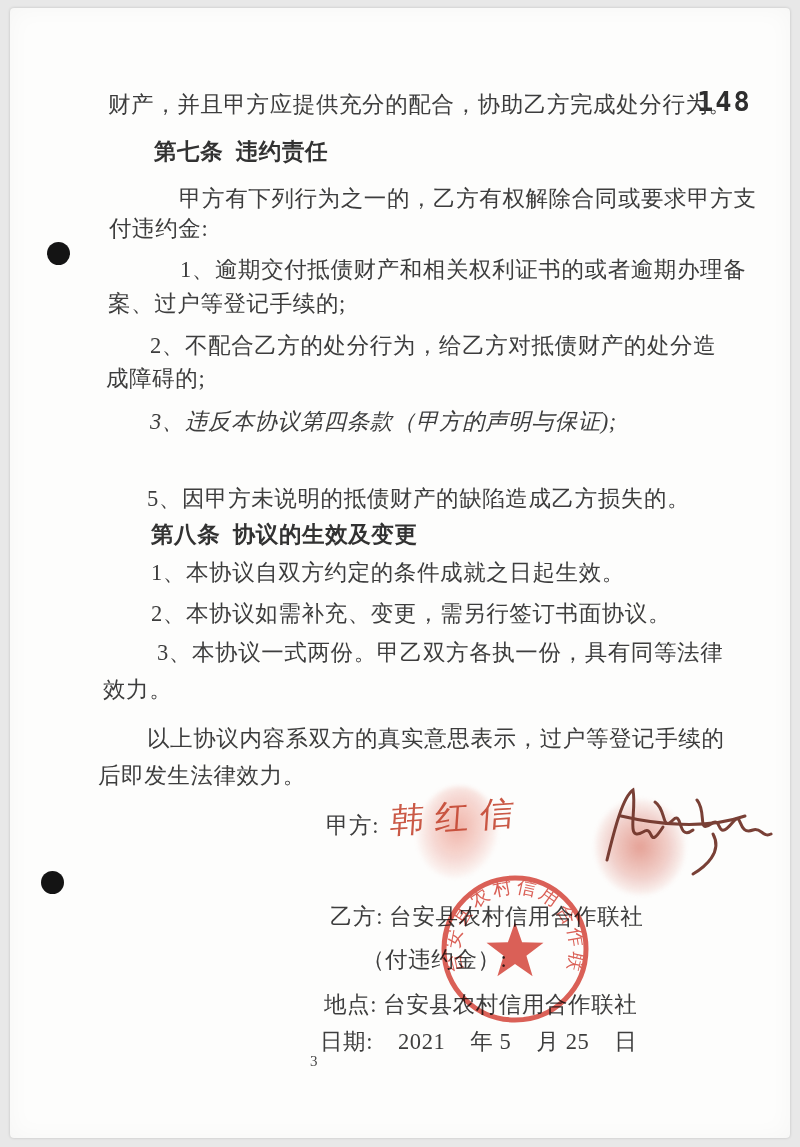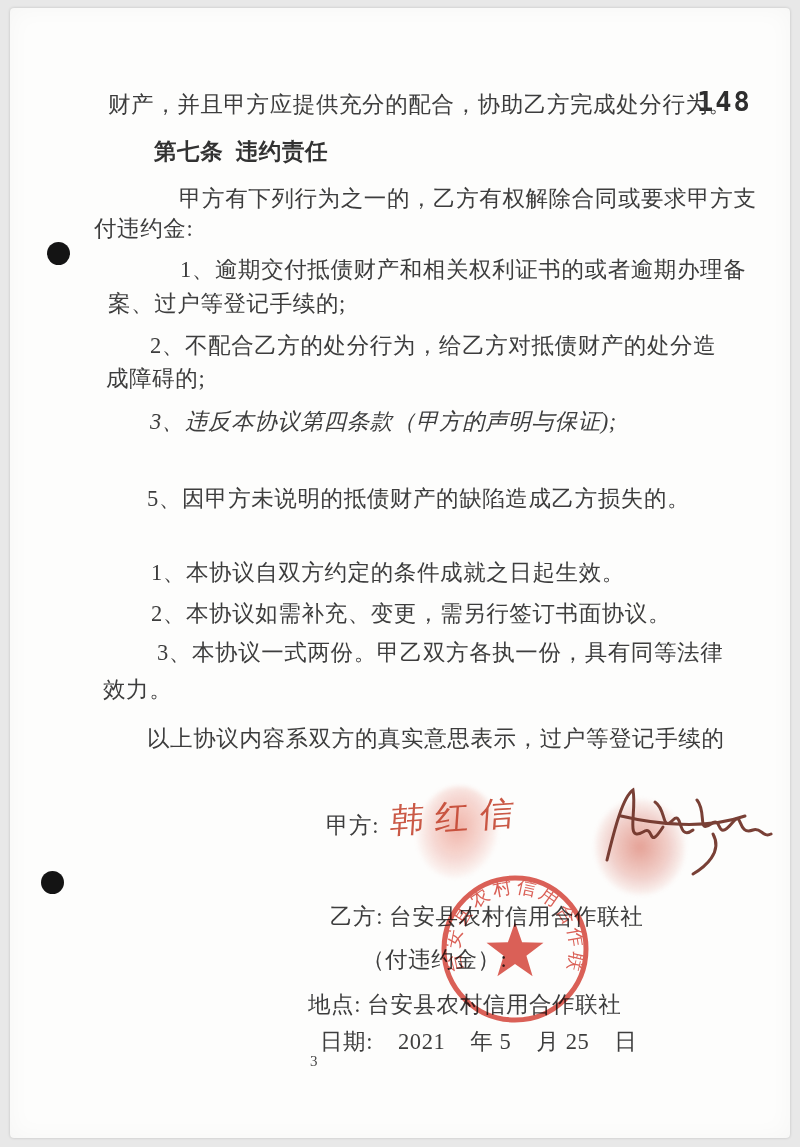--- a/index.html
+++ b/index.html
@@ -71,51 +71,53 @@
   <div class="paper"></div>
 
   <div class="hole hp1"></div>
   <div class="hole hp2"></div>
 
   <div class="stamp-num">148</div>
 
   <div class="tline bold" style="left:154px;top:138px;">第七条  违约责任</div>
   <div class="tline" style="left:108px;top:91px;">财产，并且甲方应提供充分的配合，协助乙方完成处分行为。</div>
   <div class="tline" style="left:155px;top:185px;margin-left:24px;">甲方有下列行为之一的，乙方有权解除合同或要求甲方支</div>
-  <div class="tline" style="left:94px;top:215px;">付违约金:</div>
+  <div class="tline" style="left:109px;top:215px;">付违约金:</div>
   <div class="tline" style="left:152px;top:256px;margin-left:28px;">1、逾期交付抵债财产和相关权利证书的或者逾期办理备</div>
   <div class="tline" style="left:108px;top:290px;">案、过户等登记手续的;</div>
   <div class="tline" style="left:150px;top:332px;">2、不配合乙方的处分行为，给乙方对抵债财产的处分造</div>
   <div class="tline" style="left:106px;top:365px;">成障碍的;</div>
   <div class="tline" style="left:150px;top:408px;font-style:italic;">3、违反本协议第四条款（甲方的声明与保证);</div>
   <div class="tline" style="left:147px;top:485px;">5、因甲方未说明的抵债财产的缺陷造成乙方损失的。</div>
+  <div class="tline bold" style="left:151px;top:521px;">第八条  协议的生效及变更</div>
   <div class="tline" style="left:151px;top:559px;">1、本协议自双方约定的条件成就之日起生效。</div>
   <div class="tline" style="left:151px;top:600px;text-align:center;">2、本协议如需补充、变更，需另行签订书面协议。</div>
   <div class="tline" style="left:157px;top:639px;">3、本协议一式两份。甲乙双方各执一份，具有同等法律</div>
   <div class="tline" style="left:103px;top:676px;">效力。</div>
   <div class="tline" style="left:147px;top:725px;">以上协议内容系双方的真实意思表示，过户等登记手续的</div>
+  <div class="tline" style="left:98px;top:762px;">后即发生法律效力。</div>
 
   <div class="tline" style="left:326px;top:812px;">甲方:</div>
   <div class="fingerprint fp1"></div>
   <div class="sig-a">韩红信</div>
 
   <div class="fingerprint fp2"></div>
   <svg class="sig-b-svg" width="190" height="115" viewBox="0 0 190 115">
     <g fill="none" stroke="#6e3126" stroke-width="3" stroke-linecap="round">
       <path d="M 22 88 C 30 55, 38 25, 48 18 C 52 40, 40 70, 58 60 C 70 52, 62 80, 78 55"></path>
       <path d="M 70 30 C 82 38, 76 60, 88 48 C 98 38, 92 70, 108 58"></path>
       <path d="M 112 28 C 122 40, 112 62, 126 52 C 138 42, 130 72, 148 50 C 158 38, 152 64, 168 58 C 176 55, 178 66, 186 62"></path>
       <path d="M 36 44 C 70 52, 120 58, 160 44"></path>
       <path d="M 128 62 C 138 80, 120 95, 108 102"></path>
     </g>
   </svg>
 
   <div class="tline" style="left:330px;top:903px;text-align:right;">乙方: 台安县农村信用合作联社</div>
   <div class="tline" style="left:362px;top:946px;">（付违约金）:</div>
-  <div class="tline" style="left:308px;top:991px;">地点: 台安县农村信用合作联社</div>
+  <div class="tline" style="left:324px;top:991px;">地点: 台安县农村信用合作联社</div>
   <div class="tline" style="left:320px;top:1028px;">日期:    2021    年 5    月 25    日</div>
 
   <svg class="seal-svg" width="170" height="170" viewBox="0 0 170 170">
     <circle cx="85" cy="85" r="71" fill="none" stroke-width="5" stroke="#d6473c"></circle>
     <polygon points="85,58 77.9,78.3 56.5,78.7 73.6,91.7 67.4,112.3 85,100 102.6,112.3 96.4,91.7 113.5,78.7 92.1,78.3" fill="#d6473c"></polygon>
     <defs>
       <path id="sealArc" d="M 34.3 108.7 A 56 56 0 1 1 135.7 108.7" fill="none"></path>
     </defs>
     <text font-size="19" letter-spacing="3.2" font-family="Liberation Serif, serif" fill="#d6473c">
       <textPath href="#sealArc" startOffset="2">台安县农村信用合作联社</textPath>

